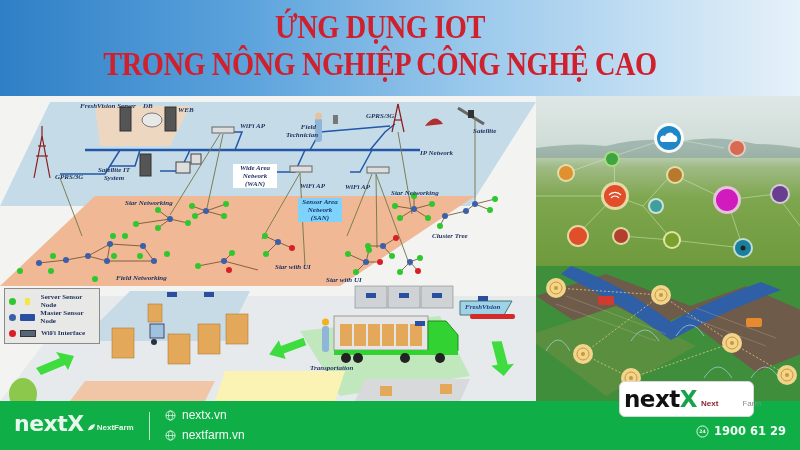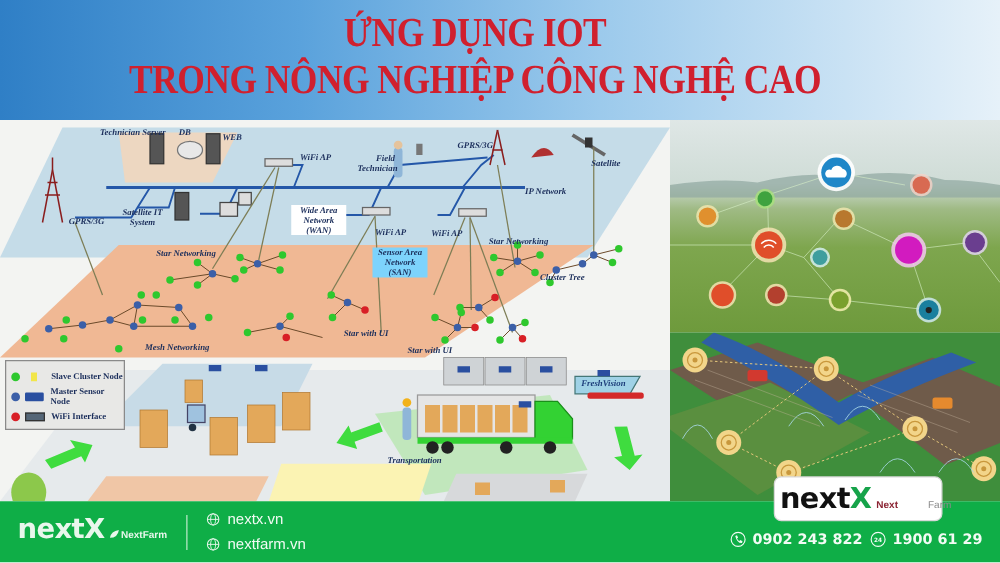--- a/index.html
+++ b/index.html
@@ -330,49 +330,49 @@
       <rect x="167" y="196" width="10" height="5"></rect>
         <rect x="204" y="196" width="10" height="5"></rect>
       <rect x="366" y="197" width="10" height="5"></rect>
         <rect x="399" y="197" width="10" height="5"></rect>
         <rect x="432" y="197" width="10" height="5"></rect>
       <rect x="415" y="225" width="10" height="5"></rect>
         <rect x="478" y="200" width="10" height="5"></rect>
     </g>
   </svg>
 
-  <div class="dlabel" style="left:80px;top:6px;">Technician Server</div>
+  <div class="dlabel" style="left:80px;top:6px;">FreshVision Server</div>
   <div class="dlabel" style="left:143px;top:6px;">DB</div>
   <div class="dlabel" style="left:178px;top:10px;">WEB</div>
   <div class="dlabel" style="left:55px;top:77px;">GPRS/3G</div>
   <div class="dlabel" style="left:95px;top:70px;width:38px;white-space:normal;">Satellite IT System</div>
   <div class="dlabel" style="left:240px;top:26px;">WiFi AP</div>
   <div class="dlabel" style="left:286px;top:27px;width:30px;white-space:normal;text-align:right;">Field Technician</div>
   <div class="dlabel" style="left:366px;top:16px;">GPRS/3G</div>
   <div class="dlabel" style="left:473px;top:31px;">Satellite</div>
   <div class="dlabel" style="left:420px;top:53px;">IP Network</div>
   <div class="dlabel" style="left:233px;top:68px;width:44px;white-space:normal;background:#fff;">Wide Area Network (WAN)</div>
   <div class="dlabel" style="left:300px;top:86px;">WiFi AP</div>
   <div class="dlabel" style="left:345px;top:87px;">WiFi AP</div>
   <div class="dlabel" style="left:125px;top:103px;">Star Networking</div>
   <div class="dlabel" style="left:391px;top:93px;">Star Networking</div>
   <div class="dlabel" style="left:298px;top:102px;width:44px;white-space:normal;background:#7dd3fc;">Sensor Area Network (SAN)</div>
-  <div class="dlabel" style="left:432px;top:122px;text-align:center;">Cluster Tree</div>
-  <div class="dlabel" style="left:116px;top:178px;">Mesh Networking</div>
+  <div class="dlabel" style="left:432px;top:136px;text-align:center;">Cluster Tree</div>
+  <div class="dlabel" style="left:116px;top:178px;">Field Networking</div>
   <div class="dlabel" style="left:275px;top:167px;">Star with UI</div>
   <div class="dlabel" style="left:326px;top:180px;">Star with UI</div>
   <div class="dlabel" style="left:92px;top:272px;margin-top:36px;">Storage</div>
   <div class="dlabel" style="left:310px;top:268px;">Transportation</div>
   <div class="dlabel" style="left:465px;top:207px;color:#1c3d7a;">FreshVision</div>
 
   <div class="legend">
     <div class="legend-row" style="top:6px;">
       <span class="legend-dot" style="background:#2ec82e"></span>
       <span class="legend-sym" style="background:linear-gradient(90deg,transparent 30%,#f2e64a 30%,#f2e64a 60%,transparent 60%);"></span>
-      <span class="legend-text">Slave Cluster Node</span>
+      <span class="legend-text">Server Sensor Node</span>
     </div>
     <div class="legend-row" style="top:22px;">
       <span class="legend-dot" style="background:#3b5fa8"></span>
       <span class="legend-sym" style="background:#2a4fa0;border-radius:1px;"></span>
       <span class="legend-text">Master Sensor Node</span>
     </div>
     <div class="legend-row" style="top:38px;">
       <span class="legend-dot" style="background:#d81f26"></span>
       <span class="legend-sym" style="background:#567;border:1px solid #333;"></span>
       <span class="legend-text">WiFi Interface</span>
@@ -507,27 +507,20 @@
   </div>
   <div class="site s2">
     <svg width="11" height="11" viewBox="0 0 12 12">
       <circle cx="6" cy="6" r="5" fill="none" stroke="#e8f7ec" stroke-width="0.9"></circle>
       <ellipse cx="6" cy="6" rx="2.2" ry="5" fill="none" stroke="#e8f7ec" stroke-width="0.8"></ellipse>
       <line x1="1" y1="6" x2="11" y2="6" stroke="#e8f7ec" stroke-width="0.8"></line>
     </svg>
     <span>nextfarm.vn</span>
   </div>
 
-  <div class="phone p1">
-    <svg width="13" height="13" viewBox="0 0 14 14">
-      <circle cx="7" cy="7" r="6" fill="none" stroke="#f2fbf4" stroke-width="1"></circle>
-      <path d="M4.5,4 l1.5,-0.5 l1,2 l-1,0.8 q0.8,1.6 2,2.3 l0.8,-1 l2,1 l-0.5,1.5 q-4,0.5 -5.8,-6.1 z" fill="#f2fbf4"></path>
-    </svg>
-    <span>0902 243 822</span>
-  </div>
   <div class="phone p2">
     <svg width="13" height="13" viewBox="0 0 14 14">
       <circle cx="7" cy="7" r="6" fill="none" stroke="#f2fbf4" stroke-width="1"></circle>
       <text x="7" y="9" font-size="5" fill="#f2fbf4" text-anchor="middle" font-family="DejaVu Sans, sans-serif">24</text>
     </svg>
     <span>1900 61 29</span>
   </div>
 </div>
 
 <div class="badge">

